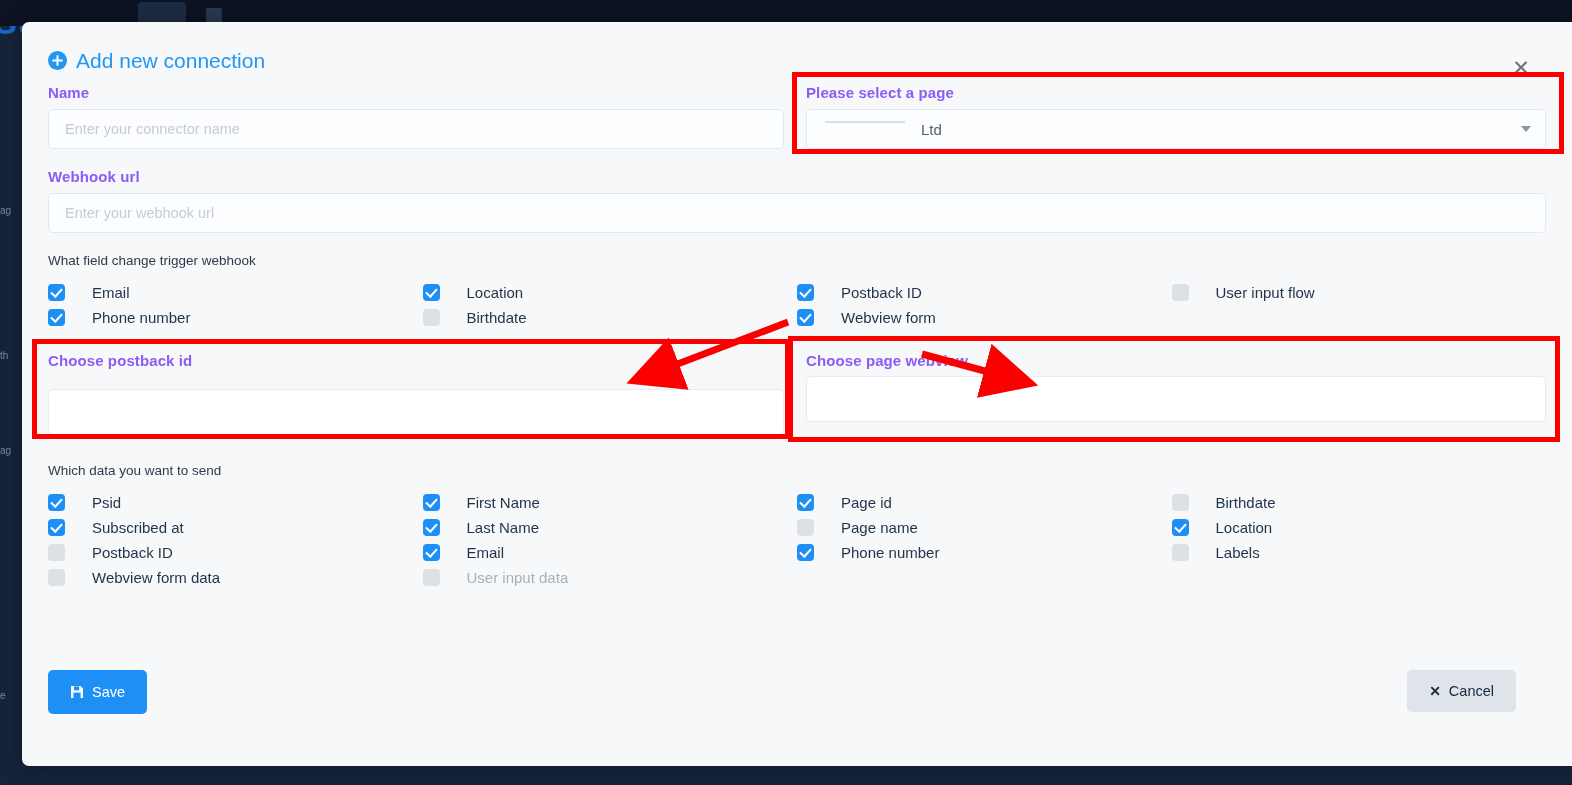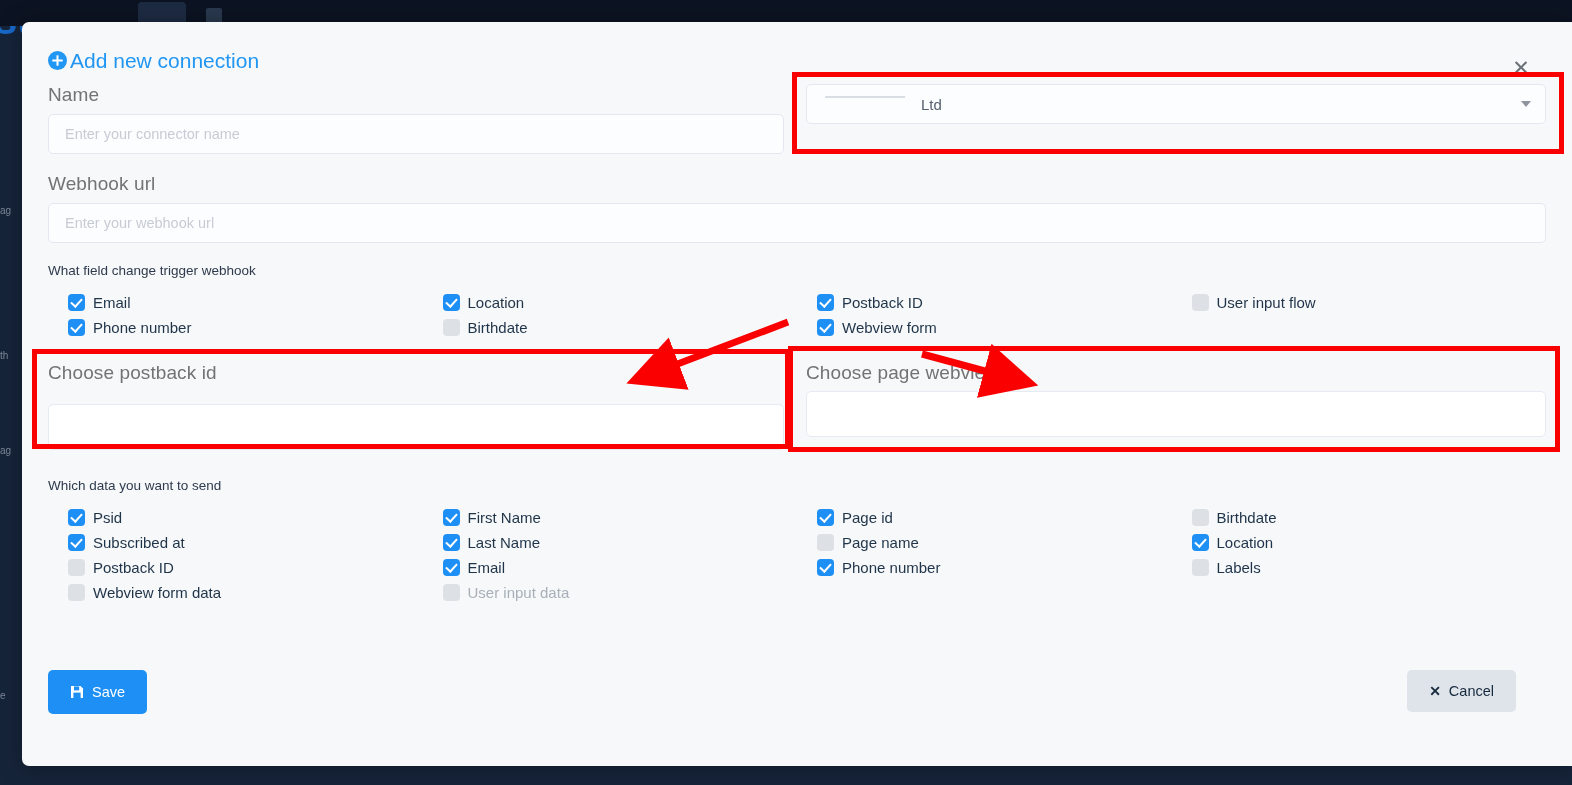--- a/index.html
+++ b/index.html
@@ -63,39 +63,40 @@
     border-radius: 7px 0 0 7px;
     box-shadow: 0 2px 22px rgba(0,0,0,.35);
     overflow: hidden;
   }
   .modal-header {
     position: relative;
     padding: 28px 30px 0 26px;
     height: 62px;
   }
   .modal-title {
-    display: inline-flex; align-items: center; gap: 3px;
+    display: inline-flex; align-items: center; gap: 9px;
     font-size: 21px; color: #2196f3; font-weight: 400;
     line-height: 1;
   }
   .plus-icon { display: inline-block; width: 19px; height: 19px; flex: none; }
   .close-btn {
     position: absolute; right: 38px; top: 32px;
     width: 26px; height: 26px;
     display: flex; align-items: center; justify-content: center;
     color: #6b7177; font-size: 21px; line-height: 1;
     cursor: pointer; background: none; border: none; padding: 0;
     font-family: "Liberation Sans", sans-serif;
   }
 
   .modal-body { padding: 0 26px; position: relative; }
 
   .form-label {
-    font-size: 19px; color: #737373; margin-bottom: 8px; display: block;
+    font-size: 15px; color: #8b5cf6; margin-bottom: 8px; display: block;
     letter-spacing: .1px;
+    font-weight: bold;
   }
   .form-input {
     width: 100%; height: 40px;
     border: 1px solid #e3e7f0; border-radius: 5px;
     background: #fcfdff; padding: 0 16px;
     font-size: 14.5px; color: #3b4252; outline: none;
     font-family: "Liberation Sans", sans-serif;
   }
   .form-input::placeholder { color: #c7cbd4; }
 
@@ -136,22 +137,22 @@
   }
 
   .section-label {
     font-size: 13.5px; color: #2e3a4d;
     margin: 0 0 12px 0;
   }
 
   .cb-grid { display: flex; }
   .cb-col { width: 375px; }
   .cb-item {
-    display: flex; align-items: center; gap: 8px;
-    height: 25px; margin-bottom: 0; cursor: pointer; margin-left: 20px;
+    display: flex; align-items: center; gap: 27px;
+    height: 25px; margin-bottom: 0; cursor: pointer;
   }
   .cb-box {
     width: 17px; height: 17px; border-radius: 4px; flex: none;
     background: #dde1e6; position: relative;
   }
   .cb-box.checked { background: #1e90f5; }
   .cb-box.checked::after {
     content: ""; position: absolute;
     left: 5px; top: 2px; width: 5px; height: 9px;
     border: solid #fff; border-width: 0 2px 2px 0;
@@ -230,20 +231,21 @@
 
   <div class="modal-body">
 
     <div class="row-two">
       <div class="col-left">
         <label class="form-label">Name</label>
         <input class="form-input" type="text" placeholder="Enter your connector name" style="">
       </div>
 
       <div class="col-right">
+        <label class="form-label">Please select a page</label>
         <div class="select-box">
           <span class="select-redacted"></span>
           <span>Ltd</span>
           <span class="caret"></span>
         </div>
         <div class="hl" style="left:-14px; top:-12px; width:772px; height:82px;"></div>
       </div>
     </div>
 
     <div style="margin-top:19px;">

